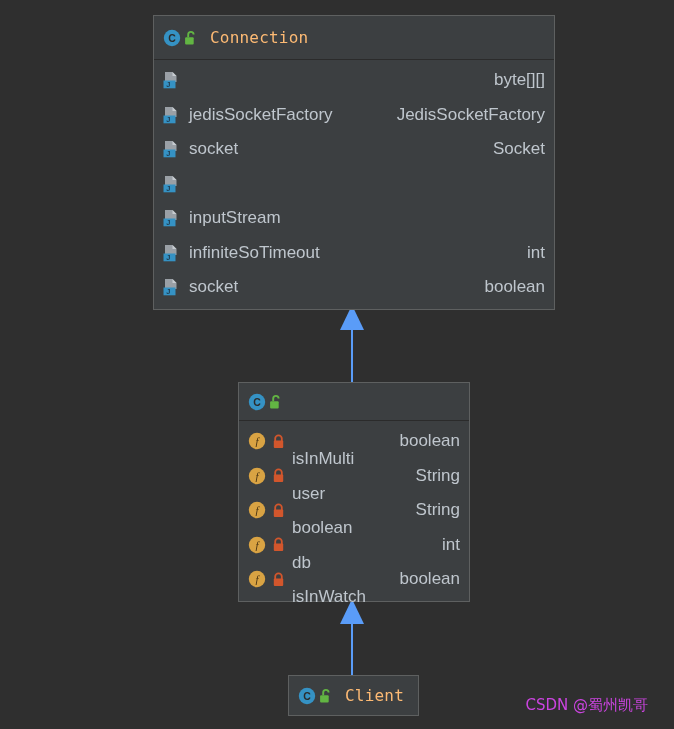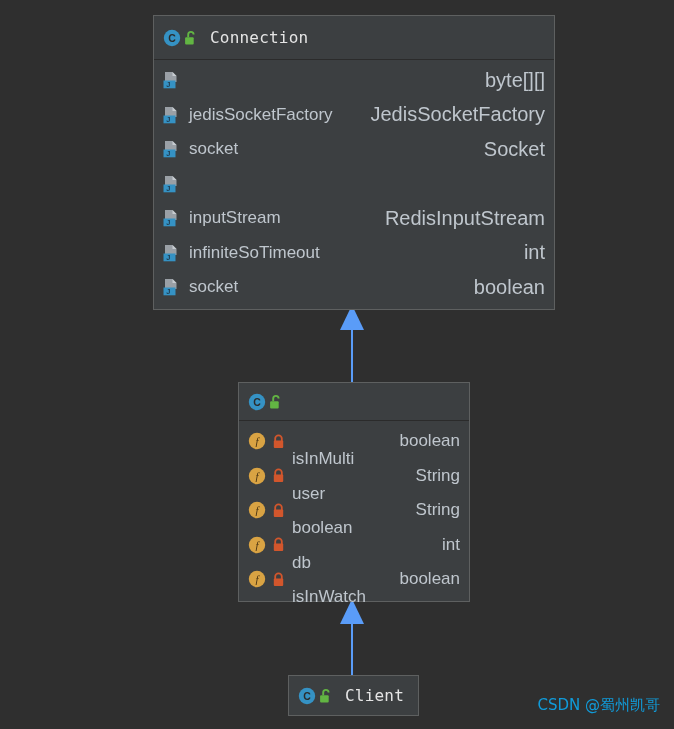--- a/index.html
+++ b/index.html
@@ -35,21 +35,21 @@
   .uml-header {
     display: flex;
     align-items: center;
     box-sizing: border-box;
     background: #3c3f41;
     border-bottom: 1px solid #2b2b2b;
     padding: 0 9px;
   }
   .uml-title {
     font-family: "DejaVu Sans Mono", "Liberation Mono", monospace;
-    color: #e5e5e5;
+    color: #fdba74;
     font-size: 16px;
     letter-spacing: 0.2px;
     white-space: nowrap;
     margin-left: 12px;
   }
   .uml-body {
     padding: 3px 0 4px 0;
   }
   .uml-row {
     display: flex;
@@ -59,21 +59,21 @@
     height: 34.5px;
   }
   .row-name {
     color: #bfc6cd;
     font-size: 17px;
     white-space: nowrap;
     margin-left: 9px;
   }
   .row-type {
     color: #bfc6cd;
-    font-size: 20px;
+    font-size: 17px;
     white-space: nowrap;
     margin-left: auto;
     padding-left: 10px;
   }
 
   
   .icon {
     flex: 0 0 auto;
     display: inline-block;
     line-height: 0;
@@ -86,23 +86,23 @@
 
   
   .arrow {
     position: absolute;
     z-index: 3;
   }
 
   
   #watermark {
     position: absolute;
-    right: 14px;
+    right: 26px;
     bottom: 14px;
-    color: #0ea5e9;
+    color: #d946ef;
     font-size: 15px;
     font-family: "DejaVu Sans", sans-serif;
     white-space: nowrap;
     z-index: 9;
     opacity: 0.92;
   }
 
   
   #class-connection   { left: 153px; top: 15px;  width: 402px; }
   #class-connection .uml-header { height: 44px; }
@@ -201,21 +201,20 @@
       <div class="uml-row">
         <span class="icon icon-field">
           <svg viewBox="0 0 17 18" width="17" height="18">
             <path d="M2 1 h7.5 l4 4 v6 h-11.5 z" fill="#9aa0a6"></path>
             <path d="M9.5 1 v4 h4 z" fill="#c7ccd1"></path>
             <rect x="0.5" y="9.5" width="12" height="7.8" fill="#3592c4"></rect>
             <text x="3.2" y="16.4" font-family="Liberation Sans, sans-serif" font-size="7.5" font-weight="bold" fill="#1f3d52">J</text>
           </svg>
         </span>
         <span class="row-name">inputStream</span>
-        <span class="row-type">RedisInputStream</span>
       </div>
 
       <div class="uml-row">
         <span class="icon icon-field">
           <svg viewBox="0 0 17 18" width="17" height="18">
             <path d="M2 1 h7.5 l4 4 v6 h-11.5 z" fill="#9aa0a6"></path>
             <path d="M9.5 1 v4 h4 z" fill="#c7ccd1"></path>
             <rect x="0.5" y="9.5" width="12" height="7.8" fill="#3592c4"></rect>
             <text x="3.2" y="16.4" font-family="Liberation Sans, sans-serif" font-size="7.5" font-weight="bold" fill="#1f3d52">J</text>
           </svg>

